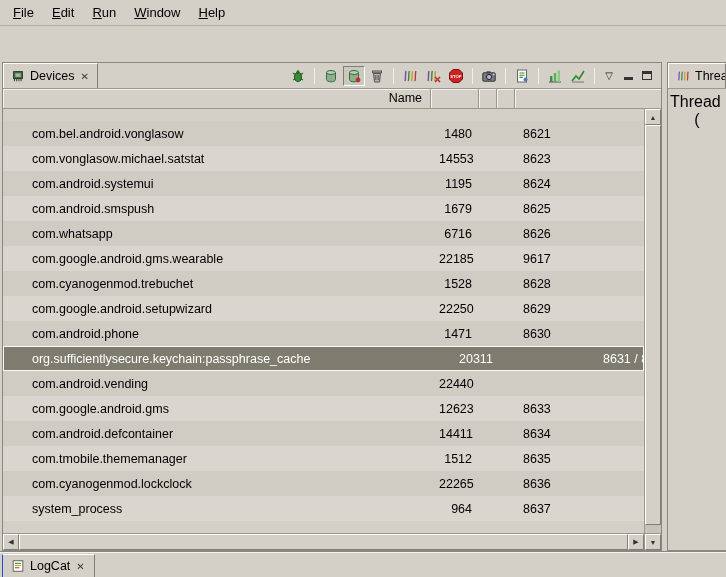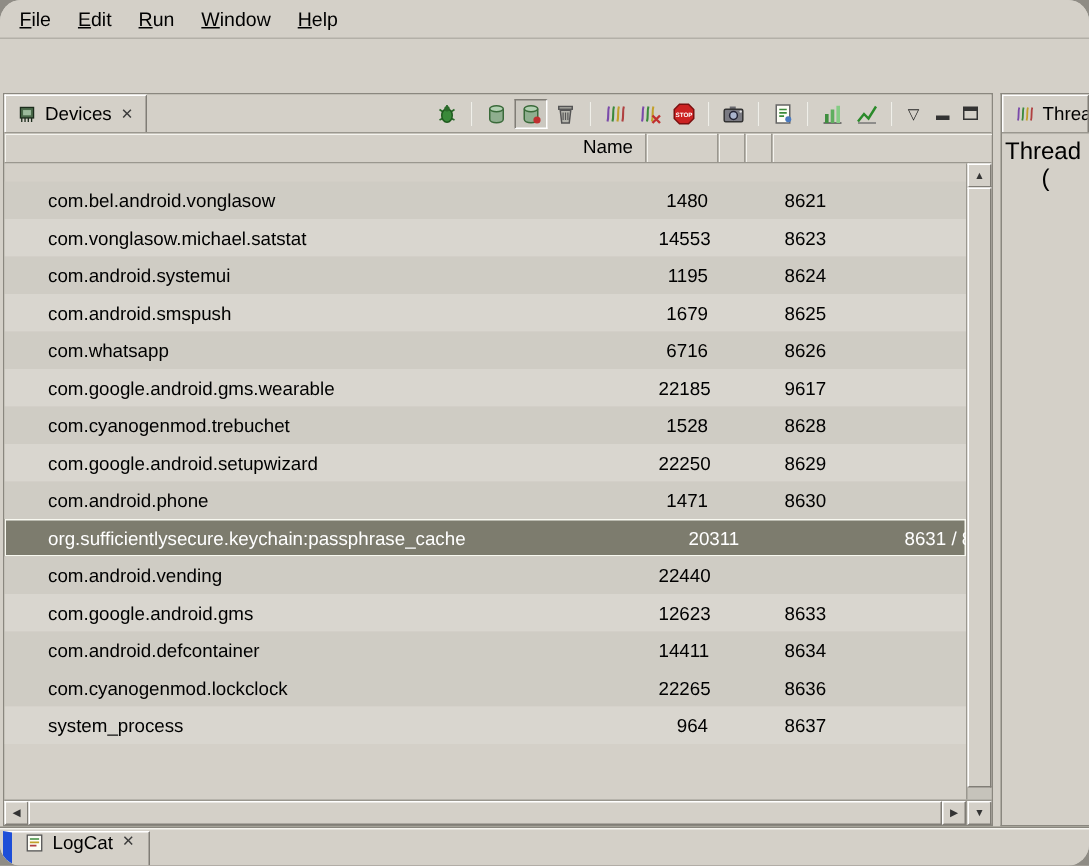--- a/index.html
+++ b/index.html
@@ -1,20 +1,20 @@
 <!DOCTYPE html>
 <html><head>
 <meta charset="utf-8">
 <style>
   * { margin:0; padding:0; box-sizing:border-box; }
   html,body { background:#8f8c85; }
   #window {
     width:726px; height:577px; position:relative; overflow:hidden;
     background:#d4d0c8; color:#000;
-    font-family:"Liberation Sans", sans-serif; font-size:13px;border-radius:14px;
+    font-family:"Liberation Sans", sans-serif; font-size:13px;
   }
 
   
   #menubar { height:26px; display:flex; align-items:center; padding-left:4px;
              border-bottom:1px solid #b3b0a8; background:#d4d0c8; }
   .menu-item { display:inline-block; padding:4px 9px; cursor:default; }
   .menu-item::first-letter { text-decoration:underline; }
 
   #toolbar-strip { height:36px; background:#d4d0c8; }
 
@@ -92,22 +92,22 @@
 
   
   .threads-content { padding:4px 2px; font-size:16px; white-space:nowrap; }
   .threads-line2 { text-align:center; white-space:nowrap; }
 
   
   #logcat-bar { position:absolute; left:0; right:0; bottom:0; height:26px;
                 border-top:1px solid #8a877f; background:#d4d0c8;
                 display:flex; align-items:flex-end; padding-left:2px;
                 box-shadow:inset 0 1px 0 #f4f3ee; }
-  .logcat-tab { height:23px; display:flex; gap:5px; padding:0 8px;
-                border-top:1px solid #ffffff; border-left:6px solid #1d4ed8;
+  .logcat-tab { height:23px; display:flex; align-items:center; gap:5px; padding:0 8px;
+                border-top:1px solid #ffffff; border-left:1px solid #1d4ed8;
                 border-right:1px solid #807d76; background:#d4d0c8; font-size:12.5px; }
 
   svg { display:block; }
 </style>
 </head>
 <body>
 
 <div id="window">
 
   <div id="menubar">
@@ -325,20 +325,27 @@
                 <div class="cell sep1"></div>
                 <div class="cell sep2"></div>
                 <div class="cell port">8633</div>
               </div>
               <div class="trow odd">
                 <div class="cell name">com.android.defcontainer</div>
                 <div class="cell pid">14411</div>
                 <div class="cell sep1"></div>
                 <div class="cell sep2"></div>
                 <div class="cell port">8634</div>
+              </div>
+              <div class="trow even">
+                <div class="cell name">com.tmobile.thememanager</div>
+                <div class="cell pid">1512</div>
+                <div class="cell sep1"></div>
+                <div class="cell sep2"></div>
+                <div class="cell port">8635</div>
               </div>
               <div class="trow odd">
                 <div class="cell name">com.cyanogenmod.lockclock</div>
                 <div class="cell pid">22265</div>
                 <div class="cell sep1"></div>
                 <div class="cell sep2"></div>
                 <div class="cell port">8636</div>
               </div>
               <div class="trow even">
                 <div class="cell name">system_process</div>

